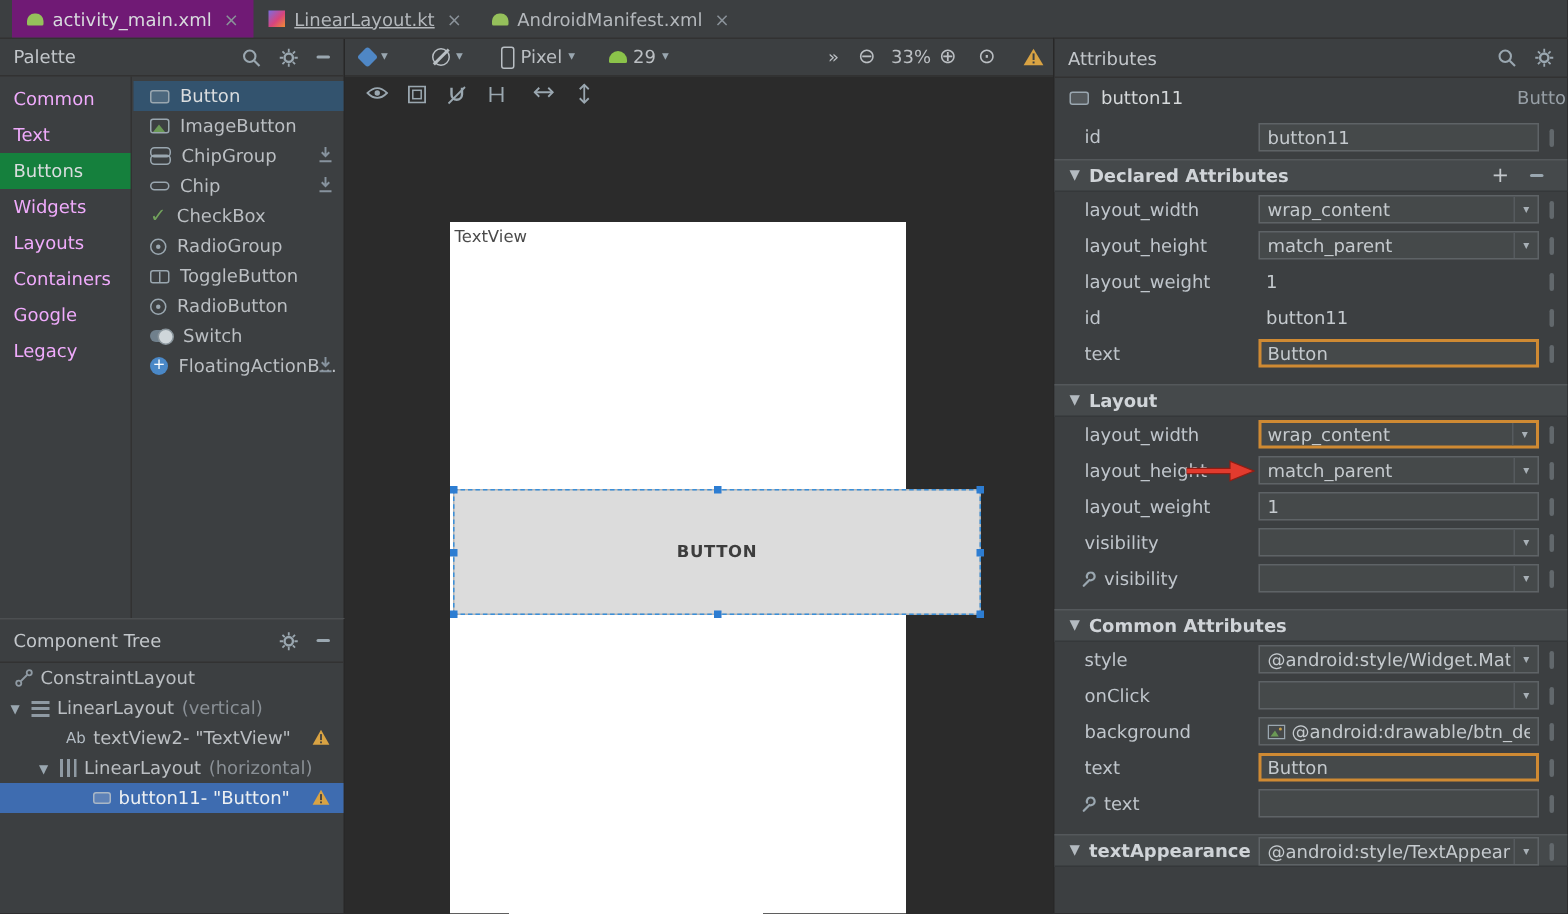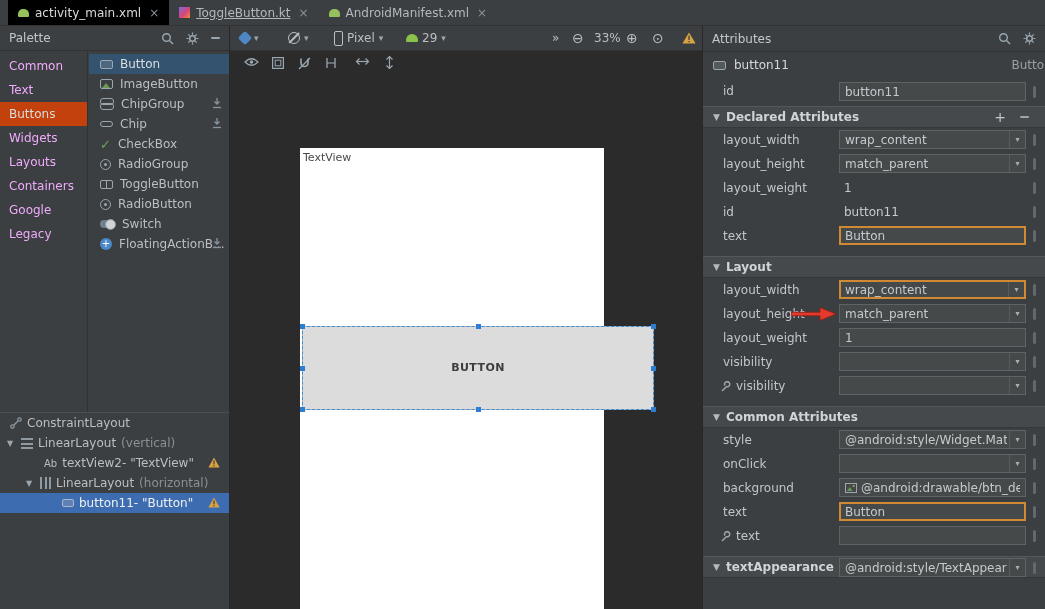--- a/index.html
+++ b/index.html
@@ -3,36 +3,36 @@
 <meta charset="utf-8">
 <style>
 *{margin:0;padding:0;box-sizing:border-box}
 html,body{width:1045px;height:609px}
 body{position:relative;background:#2b2b2b;font-family:"DejaVu Sans","Liberation Sans",sans-serif;font-size:12px;color:#bbbfc3;overflow:hidden}
 svg{display:block}
 
 
 #tabbar{position:absolute;left:0;top:0;width:1045px;height:26px;background:#3c3f41;border-bottom:1px solid #323232;display:flex;align-items:stretch;padding-left:8px}
 .tab{display:flex;align-items:center;gap:6px;padding:0 10px;color:#b4b8bc;cursor:default}
-.tab.active{background:#000000;color:#d8dbde}
+.tab.active{background:#701a75;color:#d8dbde}
 .tab .underl{text-decoration:underline}
 .tab .close{color:#8a9299;font-size:12px;margin-left:2px}
 .ic-android{width:11px;height:8px;background:#95c05b;border-radius:5px 5px 1px 1px}
 .ic-kotlin{width:11px;height:11px;background:linear-gradient(135deg,#7b6ce0 0%,#d8447c 55%,#f08c33 100%)}
 
 
 .phead{height:25px;display:flex;align-items:center;padding:0 9px;border-bottom:1px solid #323232;color:#c3c7cb}
 .phead .sp{margin-left:auto;display:flex;align-items:center;gap:12px}
 .hline{width:9px;height:2px;background:#9aa7b0;border-radius:1px}
 
 
 #palette{position:absolute;left:0;top:26px;width:230px;height:386px;background:#3c3f41;border-right:1px solid #282828}
 #cats{position:absolute;left:0;top:25px;bottom:0;width:88px;border-right:1px solid #323232;padding-top:3px}
 .cat{height:24px;line-height:24px;padding-left:9px;color:#f0abfc}
-.cat.sel{background:#c2410c;color:#dadddf}
+.cat.sel{background:#15803d;color:#dadddf}
 #comps{position:absolute;left:89px;top:25px;right:0;bottom:0;padding-top:3px}
 .comp{height:20px;display:flex;align-items:center;gap:7px;padding-left:11px;position:relative;color:#bbbfc3}
 .comp.sel{background:#33536e;color:#dadddf}
 .dl{position:absolute;right:7px;top:4px}
 
 
 .i-btn{width:13px;height:9px;border:1px solid #9aa7b0;border-radius:2px;background:rgba(154,167,176,.25);flex:none}
 .i-imgbtn{width:13px;height:10px;border:1px solid #9aa7b0;border-radius:2px;position:relative;overflow:hidden;flex:none}
 .i-imgbtn::after{content:"";position:absolute;left:1px;bottom:0;border-left:4px solid transparent;border-right:4px solid transparent;border-bottom:5px solid #6a9955}
 .i-chipg{position:relative;width:14px;height:12px;flex:none}
@@ -111,21 +111,21 @@
 <body>
 
 <div id="tabbar">
   <div class="tab active">
     <span class="ic-android"></span>
     <span>activity_main.xml</span>
     <span class="close">×</span>
   </div>
   <div class="tab">
     <span class="ic-kotlin"></span>
-    <span class="underl">ToggleButton.kt</span>
+    <span class="underl">LinearLayout.kt</span>
     <span class="close">×</span>
   </div>
   <div class="tab">
     <span class="ic-android"></span>
     <span>AndroidManifest.xml</span>
     <span class="close">×</span>
   </div>
 </div>
 
 <div id="palette">
@@ -213,20 +213,32 @@
           <svg width="10" height="11">
             <path d="M5 0v6M2.5 3.5L5 6l2.5-2.5" stroke="#87939e" stroke-width="1.3" fill="none"></path>
             <line x1="1" y1="9.5" x2="9" y2="9.5" stroke="#87939e" stroke-width="1.3"></line>
           </svg>
         </span>
     </div>
   </div>
 </div>
 
 <div id="tree">
+  <div class="phead">
+    <span>Component Tree</span>
+    <span class="sp">
+      <span>
+          <svg width="13" height="13">
+            <circle cx="6.5" cy="6.5" r="2.8" fill="none" stroke="#9aa7b0" stroke-width="1.6"></circle>
+            <path d="M6.5 0.5v2.2M6.5 10.3v2.2M0.5 6.5h2.2M10.3 6.5h2.2M2.3 2.3l1.5 1.5M9.2 9.2l1.5 1.5M10.7 2.3L9.2 3.8M3.8 9.2l-1.5 1.5" stroke="#9aa7b0" stroke-width="1.2"></path>
+          </svg>
+        </span>
+      <span class="hline"></span>
+    </span>
+  </div>
   <div class="trow" style="padding-left:10px">
     <span>
         <svg width="12" height="12">
           <circle cx="2.5" cy="9.5" r="1.7" fill="none" stroke="#8f9aa3" stroke-width="1.2"></circle>
           <circle cx="9.5" cy="2.5" r="1.7" fill="none" stroke="#8f9aa3" stroke-width="1.2"></circle>
           <line x1="4" y1="8" x2="8" y2="4" stroke="#8f9aa3" stroke-width="1.2"></line>
         </svg>
       </span>
     <span>ConstraintLayout</span>
   </div>

